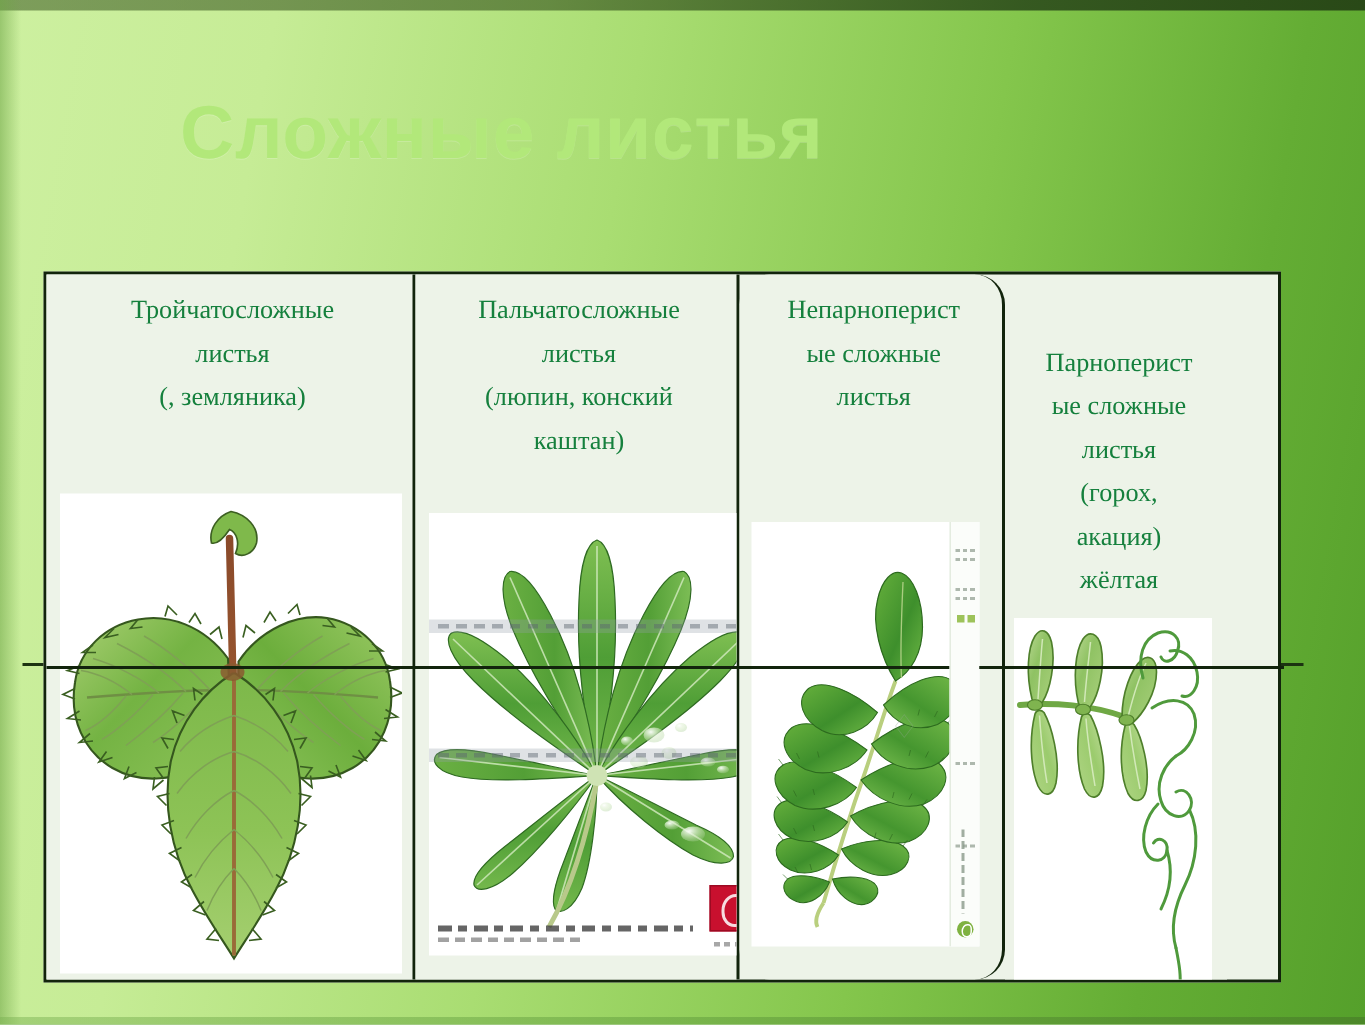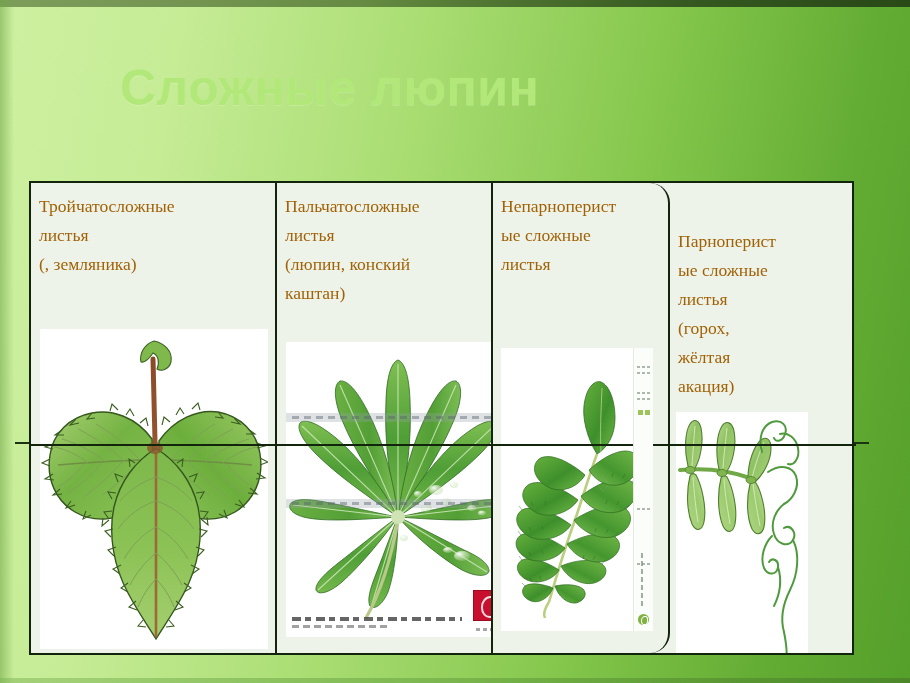--- a/index.html
+++ b/index.html
@@ -94,21 +94,22 @@
   .col-1 { width: 246px; }
   .col-2 { width: 216px; }
   .col-3 { width: 177px; border-radius: 20px; }
   .col-4 { width: 148px; }
 
   .cell-text {
     padding: 9px 4px 0 8px;
     font-family: "Liberation Serif", serif;
     font-size: 17.5px;
     line-height: 29px;
-    color: #a16207;
+    color: #15803d;
+    text-align: center;
   }
   .cell-text .it { }
 
   .figure {
     position: absolute;
     background: #ffffff;
     overflow: hidden;
   }
 
   
@@ -275,21 +276,21 @@
 </style>
 </head>
 <body>
 
 <div id="slide">
 
   <div id="slide-edge-top"></div>
   <div id="slide-vignette-left"></div>
   <div id="slide-edge-bottom"></div>
 
-  <div id="title">Сложные люпин</div>
+  <div id="title">Сложные листья</div>
 
   <div id="rule-stub-left" class="rule-stub"></div>
   <div id="rule-stub-right" class="rule-stub"></div>
 
   <div id="table-wrap">
 
     <div id="cross-rule"></div>
 
     <div class="col col-1">
       <div class="cell-text">
@@ -557,22 +558,22 @@
         </div>
       </div>
     </div>
 
     <div class="col col-4">
       <div class="cell-text">
         <div>Парноперист</div>
         <div>ые сложные</div>
         <div>листья</div>
         <div class="it">(горох,</div>
+        <div class="it">акация)</div>
         <div class="it">жёлтая</div>
-        <div class="it">акация)</div>
       </div>
 
       <div class="figure" id="fig4">
         <svg width="132" height="256" viewBox="0 0 132 256">
           <defs>
             <linearGradient id="peag" x1="0" y1="0" x2="1" y2="1">
               <stop offset="0%" stop-color="#b9d892"></stop>
               <stop offset="40%" stop-color="#8fc263"></stop>
               <stop offset="100%" stop-color="#a9d07c"></stop>
             </linearGradient>

